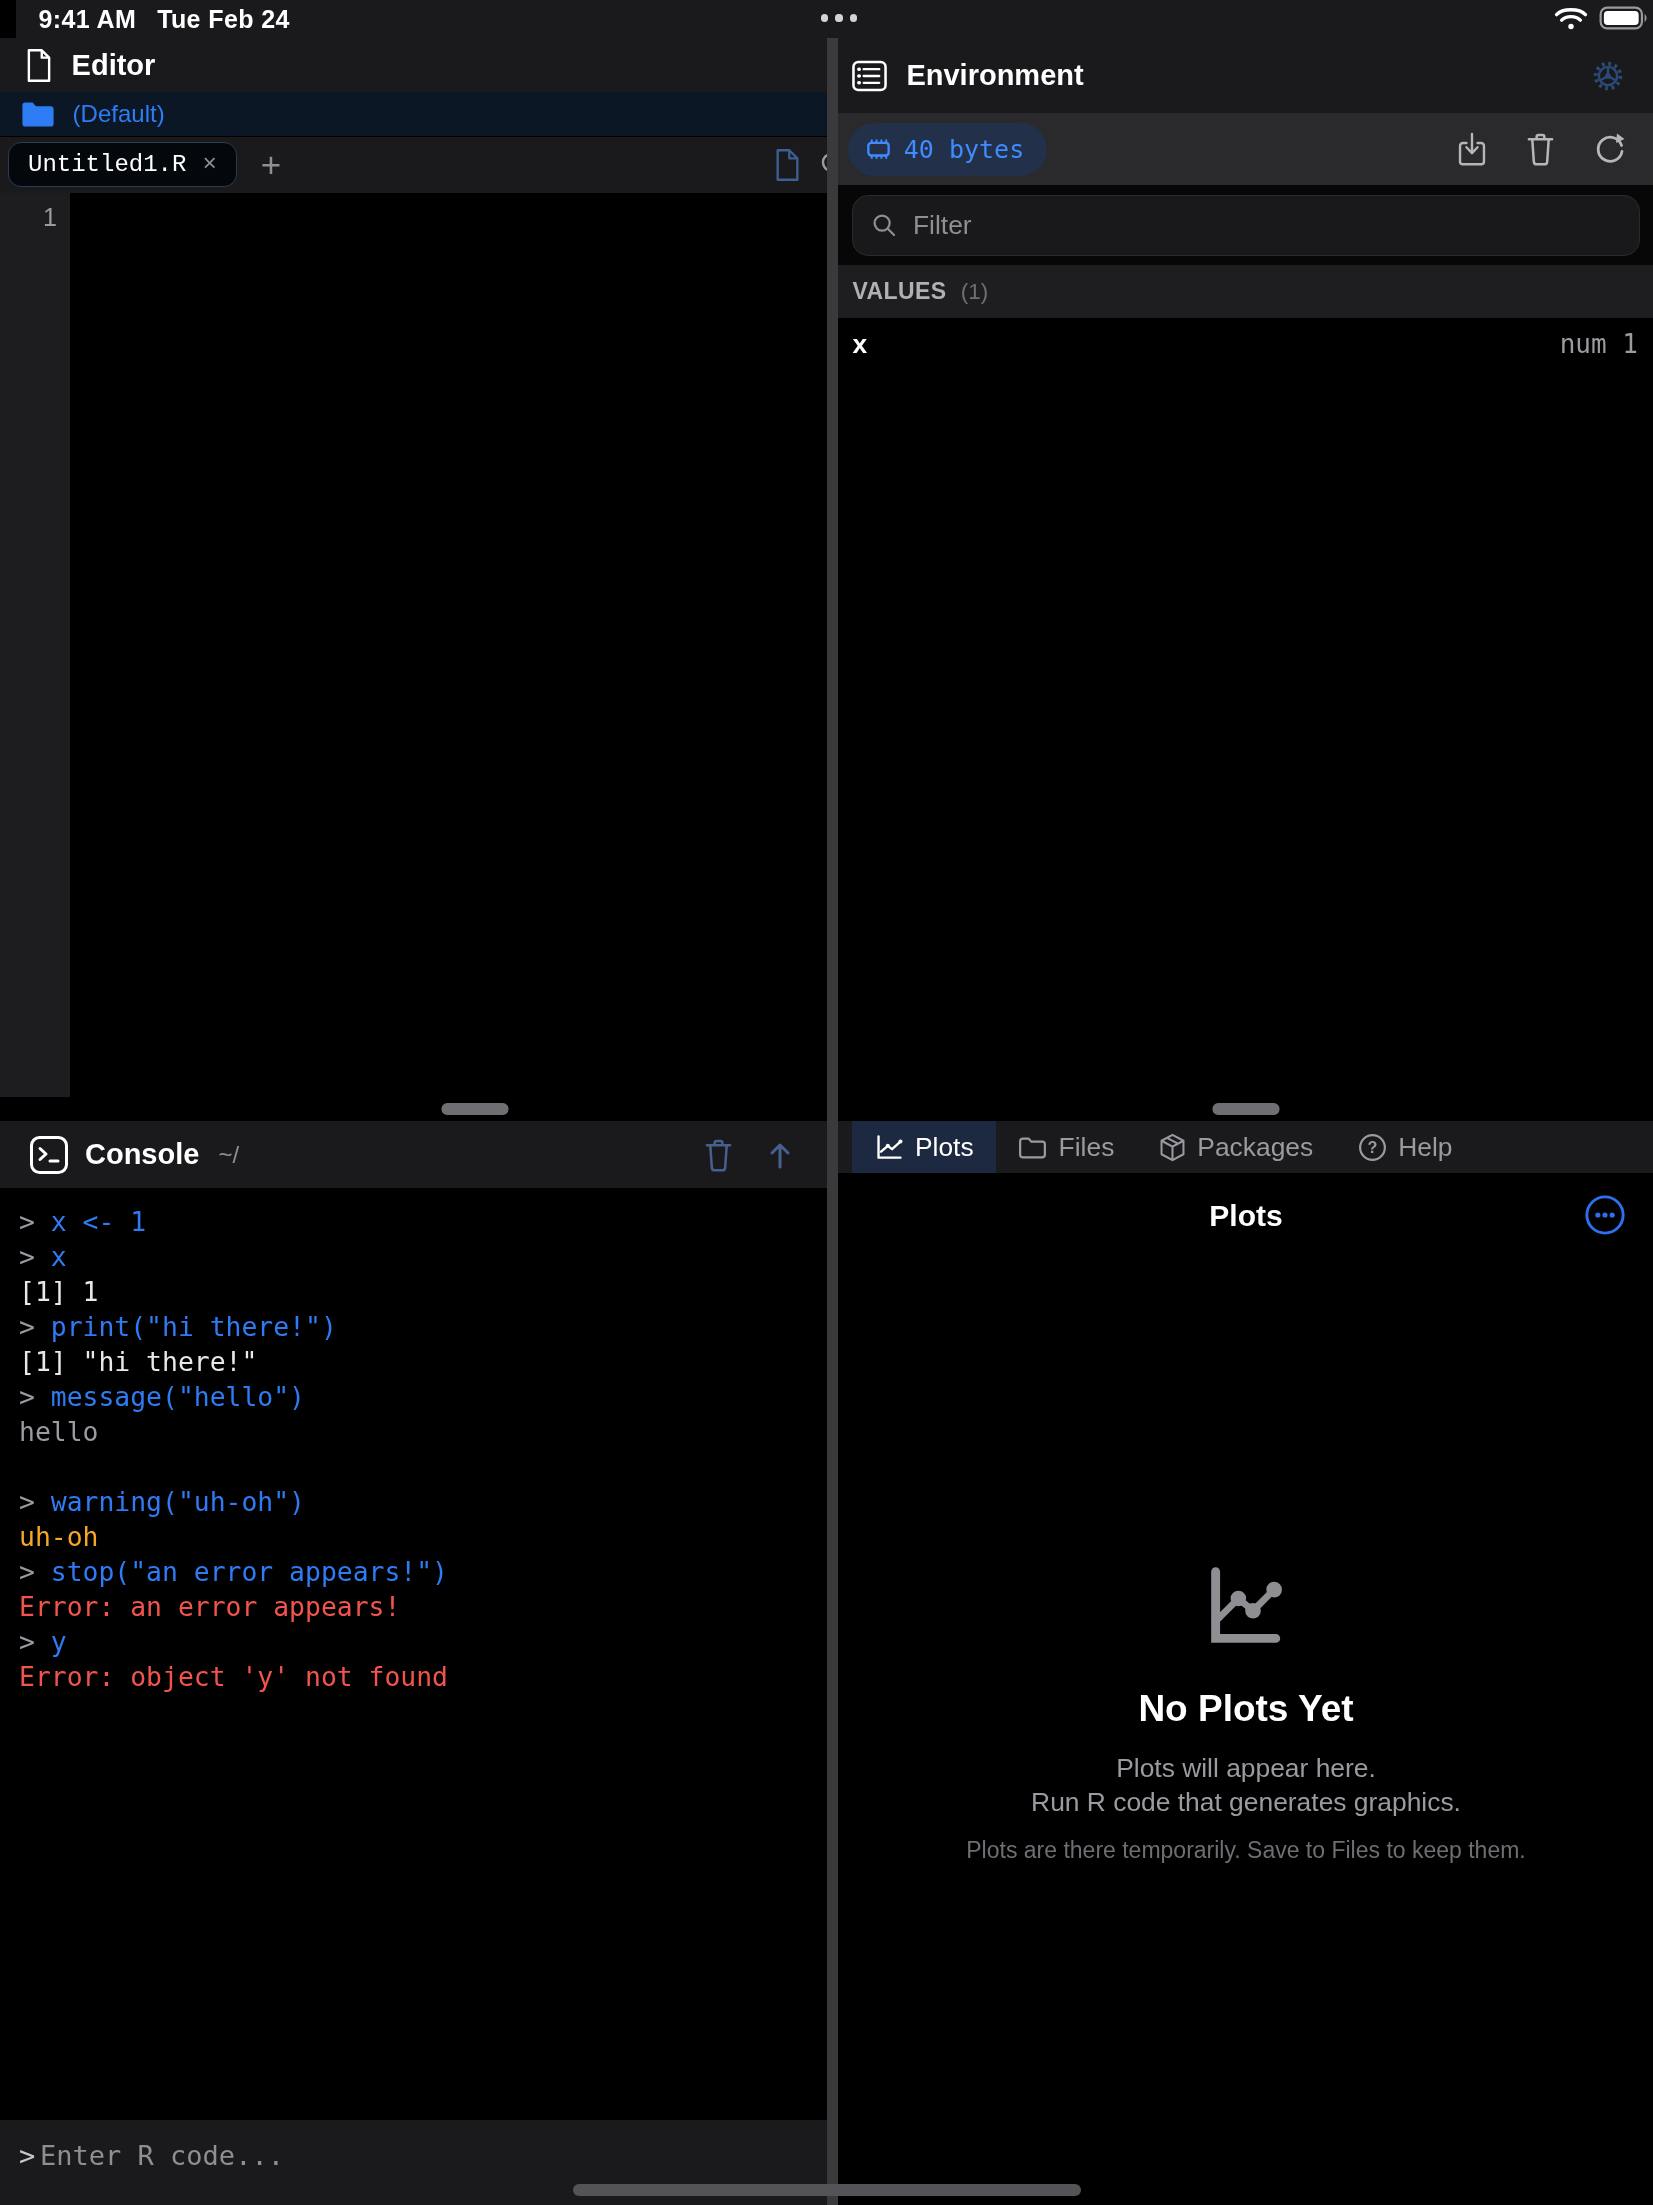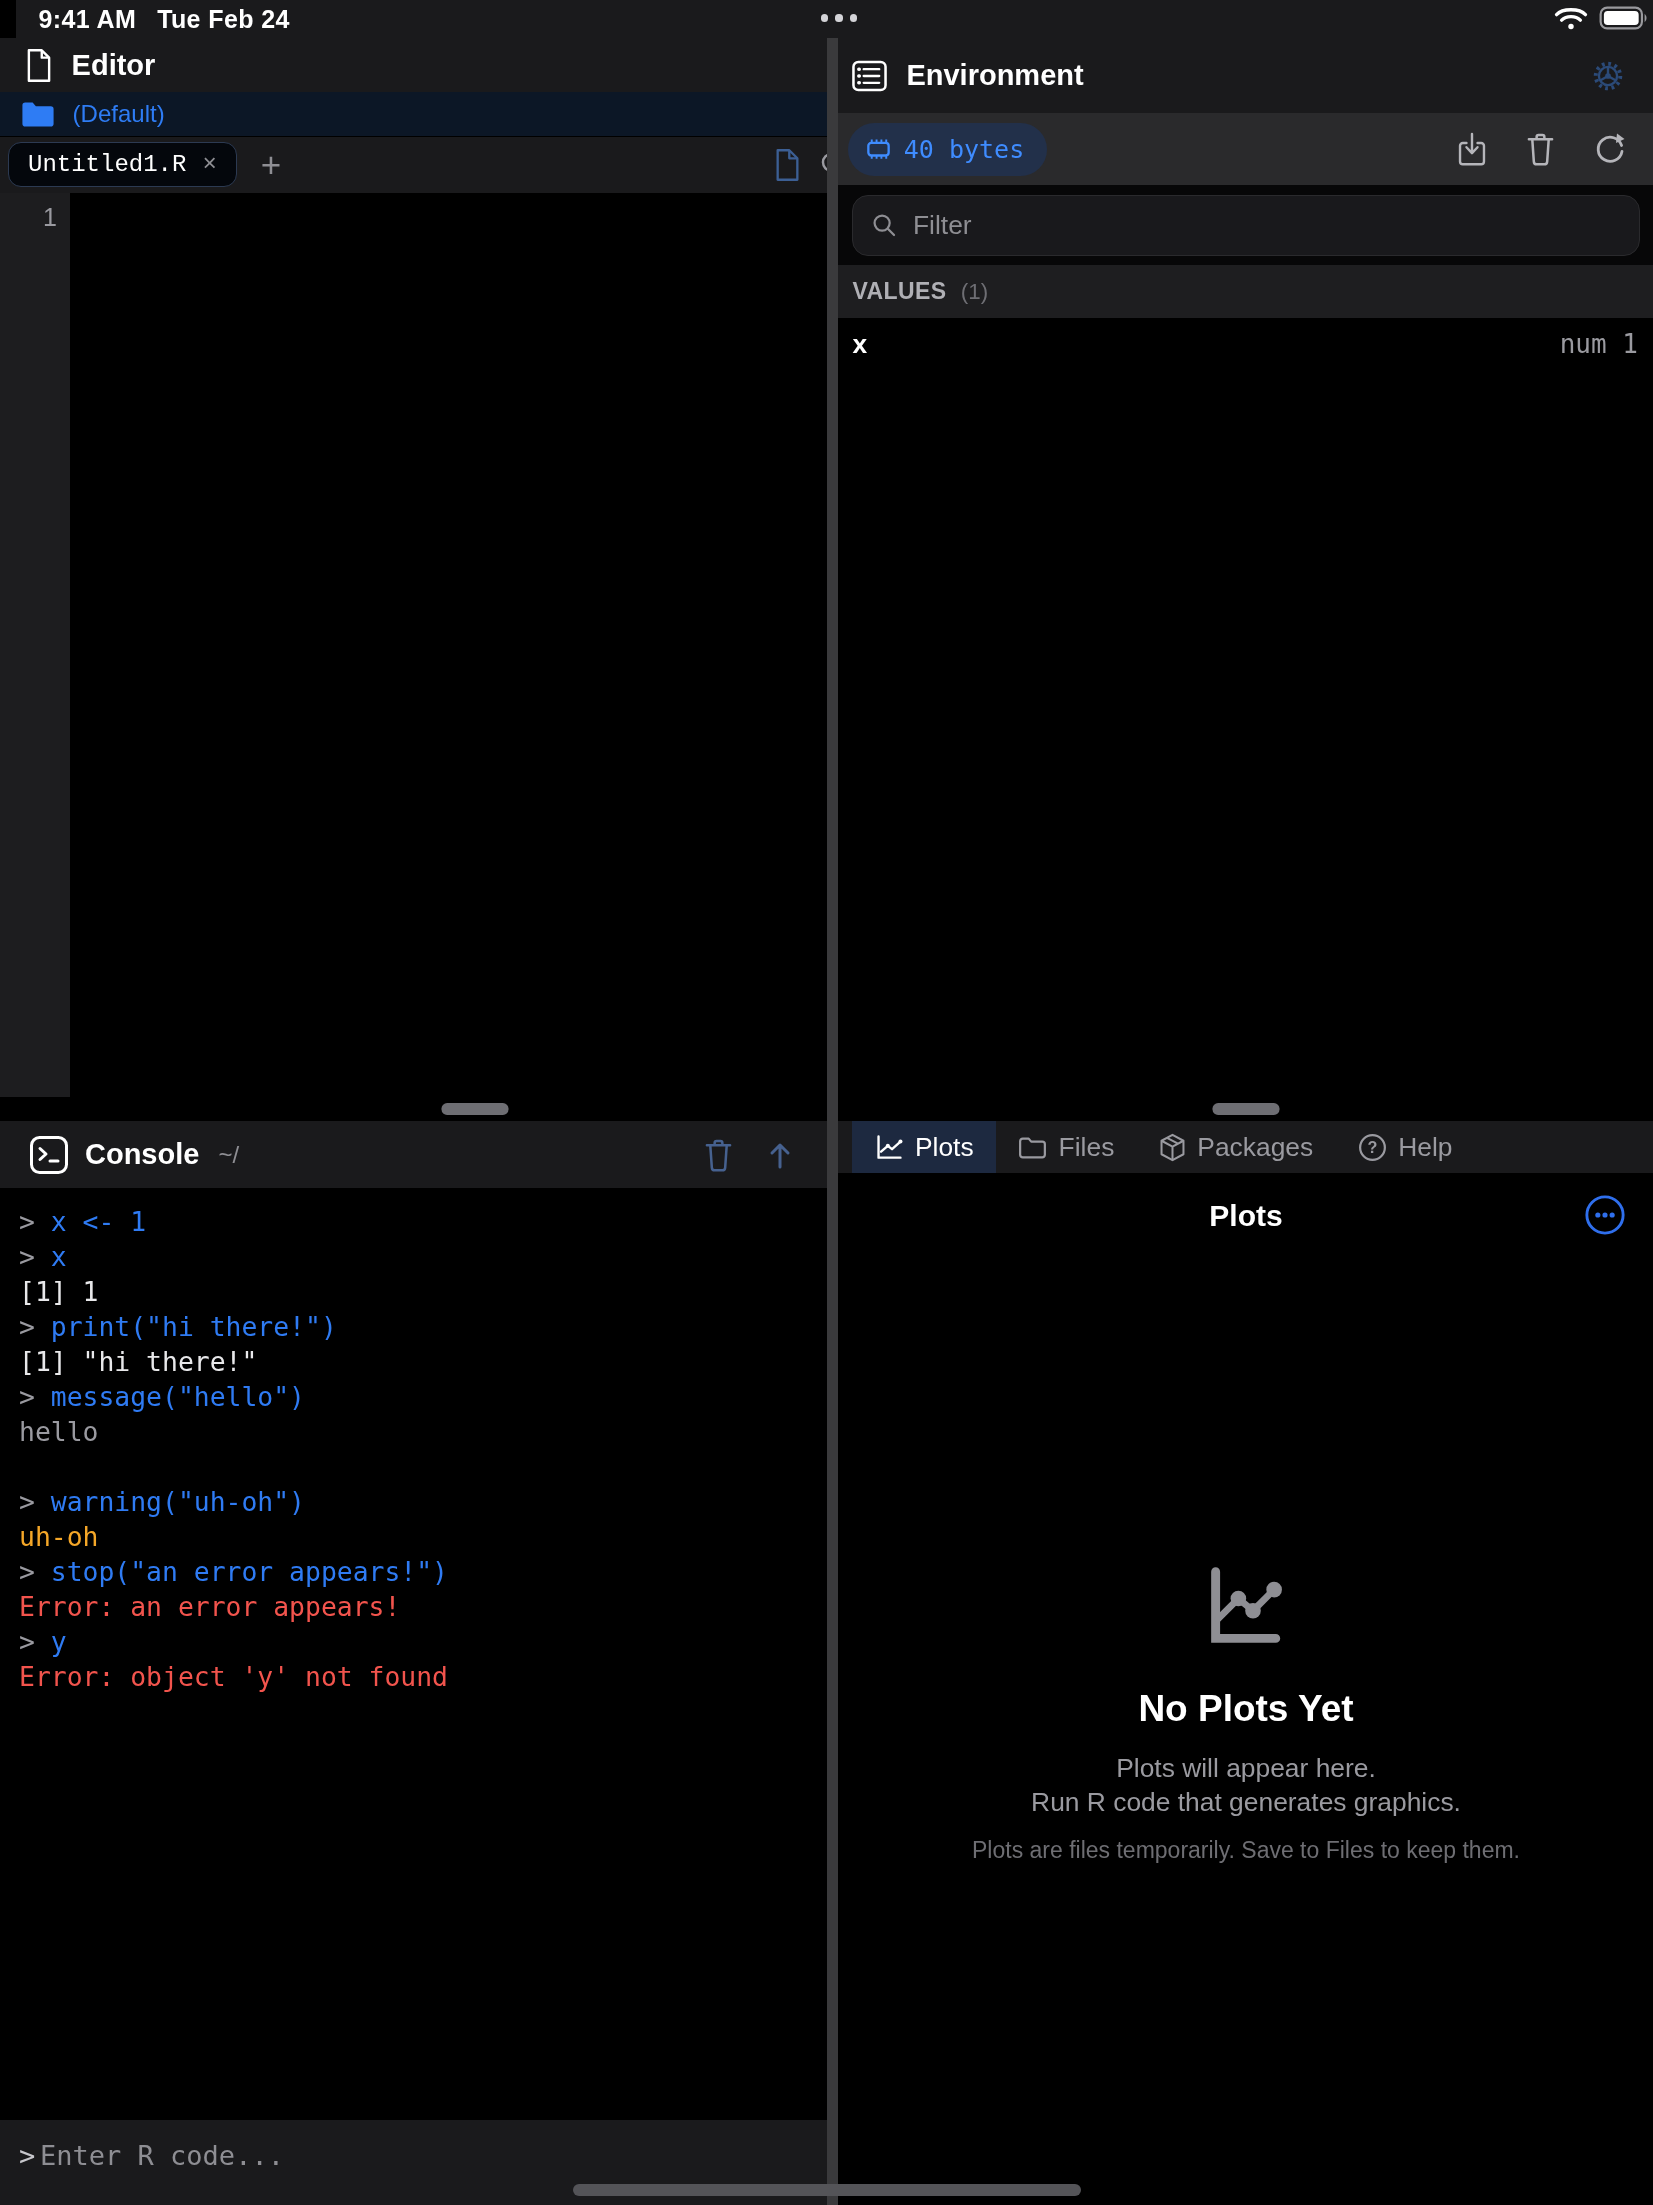--- a/index.html
+++ b/index.html
@@ -403,20 +403,20 @@
             <circle cx="23" cy="22.5" r="4.8" fill="#8e8e93"></circle>
             <circle cx="32" cy="30" r="4.8" fill="#8e8e93"></circle>
             <circle cx="45" cy="17" r="4.8" fill="#8e8e93"></circle>
           </svg>
         </div>
         <div class="empty-title">No Plots Yet</div>
         <div class="empty-desc">
           <div>Plots will appear here.</div>
           <div>Run R code that generates graphics.</div>
         </div>
-        <div class="empty-note">Plots are files temporarily. Save to Files to keep them.</div>
+        <div class="empty-note">Plots are there temporarily. Save to Files to keep them.</div>
       </div>
     </div>
   </div>
 
   <div class="home-indicator"></div>
 </div>
 
 
 </body></html>

